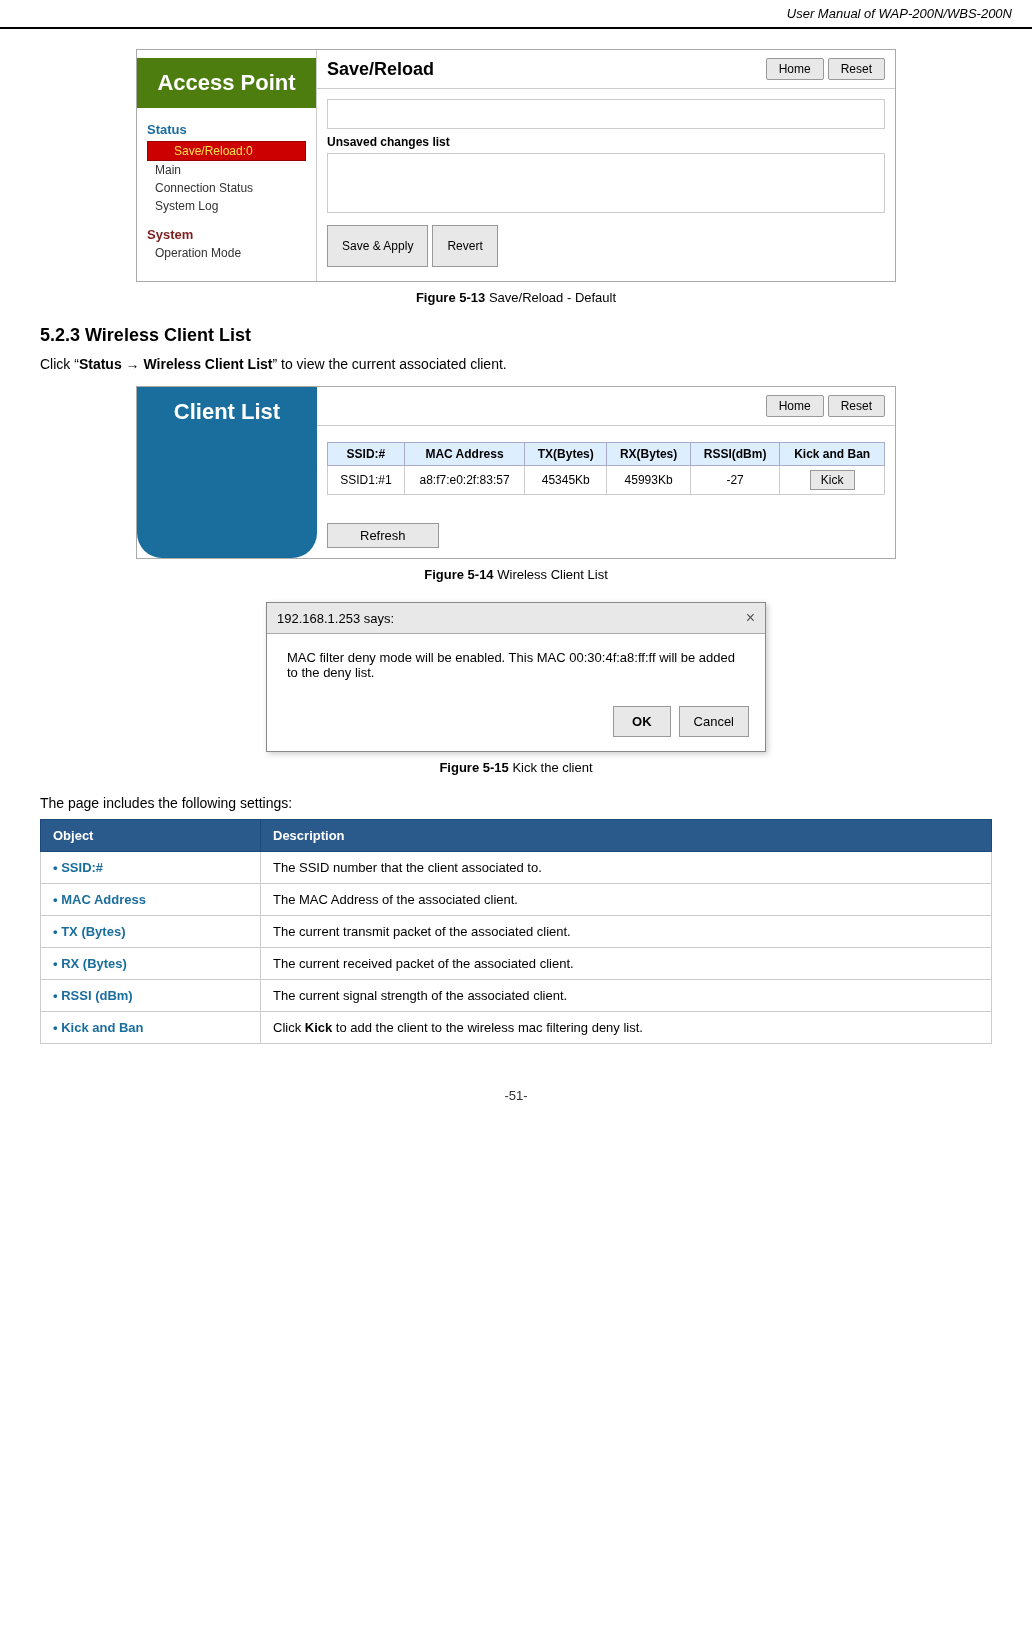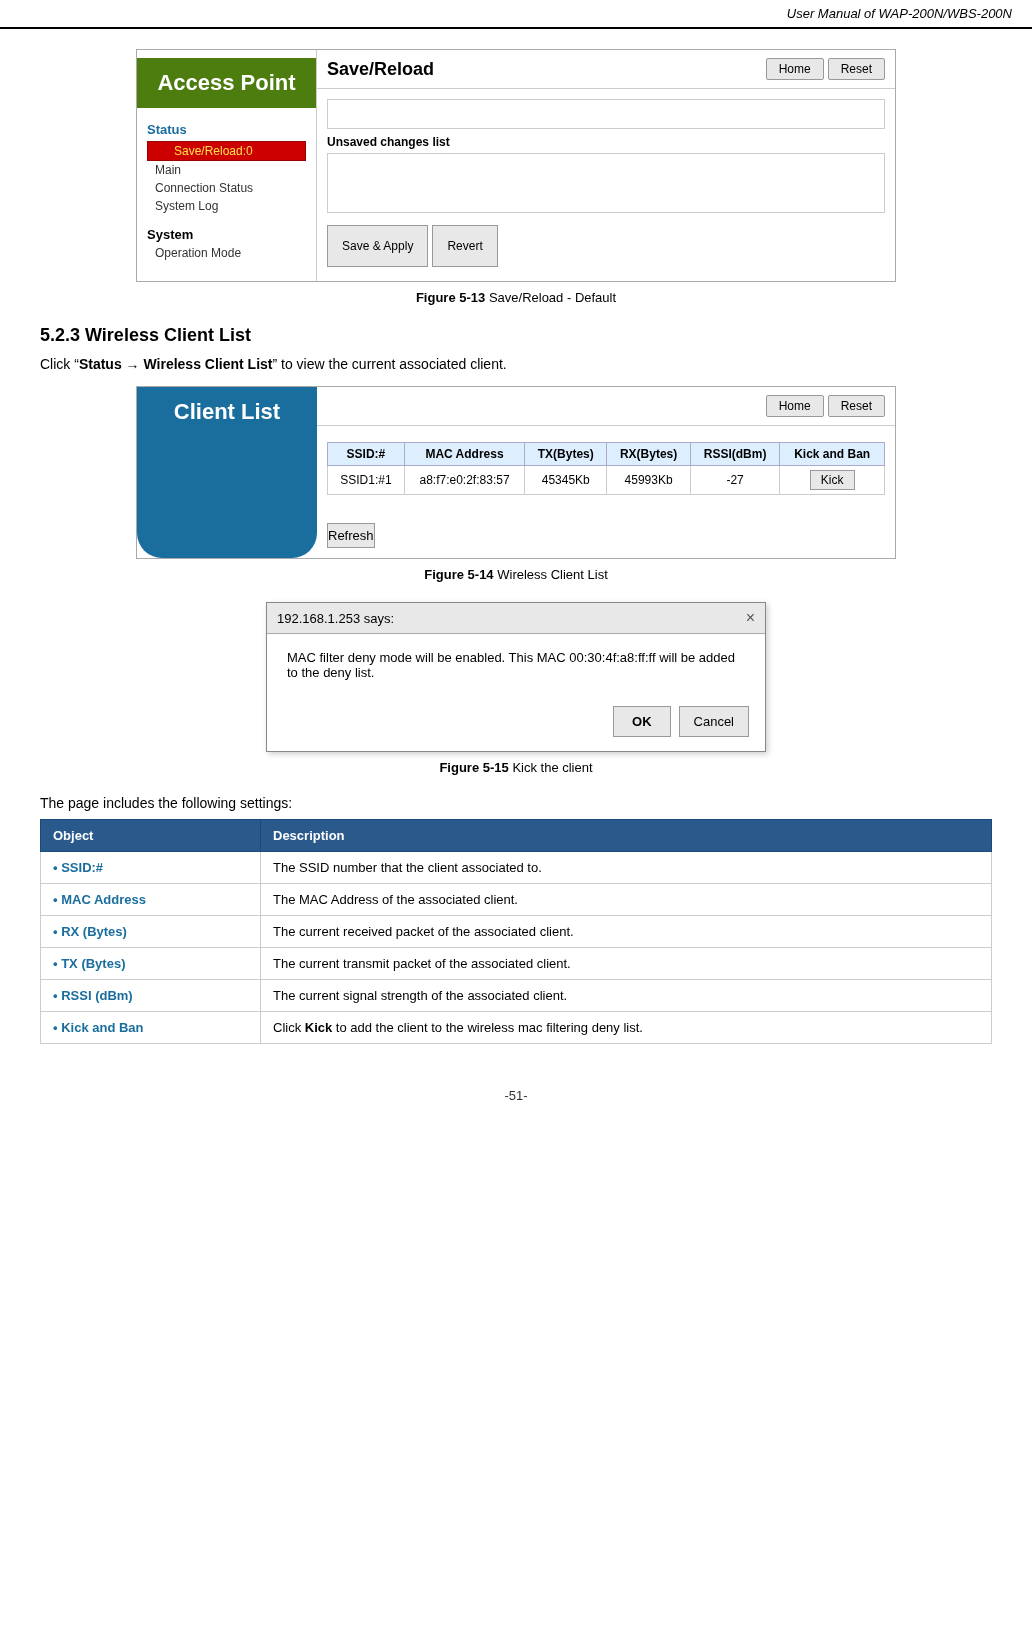--- a/index.html
+++ b/index.html
@@ -57,21 +57,21 @@
 
     .sidebar-item.active {
       background: #c00;
       color: #fde047;
       border: 1px solid #900;
       padding: 2px 10px 2px 26px;
       margin: 0 10px;
     }
 
     .sidebar-section-title {
-      color: #000000;
+      color: #7f1d1d;
       font-size: 13px;
       font-weight: bold;
       padding: 6px 10px 2px 10px;
     }
 
     .sidebar-brand {
       background: #4d7c0f;
       color: #fff;
       font-size: 22px;
       font-weight: bold;
@@ -223,21 +223,21 @@
       border: 1px solid #999;
       background: #e8e8e8;
       padding: 2px 10px;
       font-size: 12px;
       cursor: pointer;
     }
 
     .btn-refresh {
       border: 1px solid #999;
       background: #e8e8e8;
-      padding: 4px 0;
+      padding: 4px 32px;
       font-size: 13px;
       cursor: pointer;
       margin-top: 8px;
     }
 
     
     .dialog-wrapper {
       width: 500px;
       margin: 16px auto 8px auto;
       border: 1px solid #888;
@@ -493,29 +493,29 @@
         <td>The SSID number that the client associated to.</td>
       </tr>
       <tr class="table-row">
         <td>
           <span class="bullet-item">MAC Address</span>
         </td>
         <td>The MAC Address of the associated client.</td>
       </tr>
       <tr class="table-row">
         <td>
+          <span class="bullet-item">TX (Bytes)</span>
+        </td>
+        <td>The current transmit packet of the associated client.</td>
+      </tr>
+      <tr class="table-row">
+        <td>
           <span class="bullet-item">RX (Bytes)</span>
         </td>
         <td>The current received packet of the associated client.</td>
-      </tr>
-      <tr class="table-row">
-        <td>
-          <span class="bullet-item">TX (Bytes)</span>
-        </td>
-        <td>The current transmit packet of the associated client.</td>
       </tr>
       <tr class="table-row">
         <td>
           <span class="bullet-item">RSSI (dBm)</span>
         </td>
         <td>The current signal strength of the associated client.</td>
       </tr>
       <tr class="table-row">
         <td>
           <span class="bullet-item">Kick and Ban</span>

